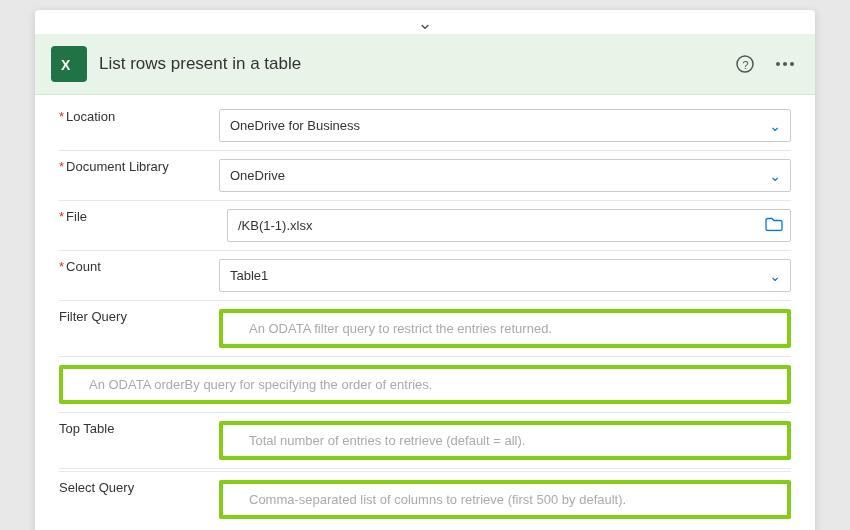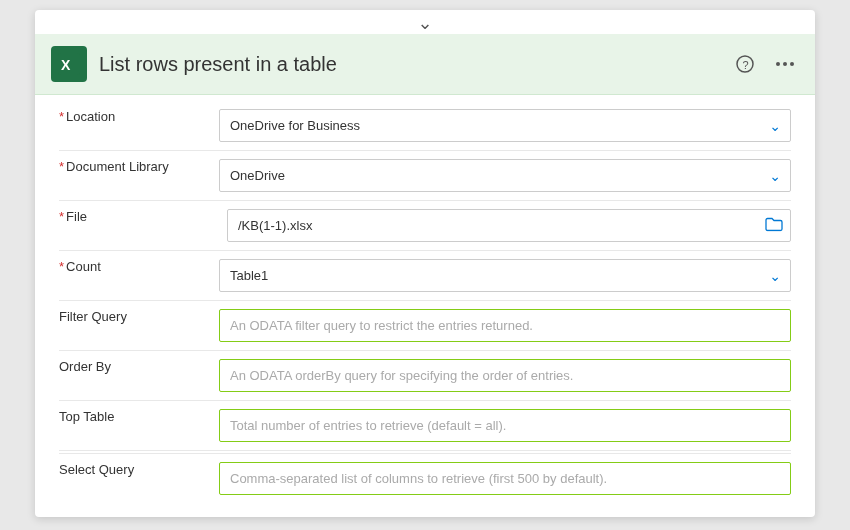--- a/index.html
+++ b/index.html
@@ -38,21 +38,21 @@
       background: #217346;
       border-radius: 4px;
       display: flex;
       align-items: center;
       justify-content: center;
       color: white;
       font-weight: bold;
       font-size: 16px;
     }
     .card-title {
-      font-size: 20px;
+      font-size: 17px;
       font-weight: 500;
       color: #333;
     }
     .header-right {
       display: flex;
       align-items: center;
       gap: 12px;
     }
     .icon-btn {
       cursor: pointer;
@@ -114,23 +114,23 @@
       position: absolute;
       right: 10px;
       top: 50%;
       transform: translateY(-50%);
       color: #0078d4;
       font-size: 14px;
       pointer-events: none;
     }
     .input-box {
       width: 100%;
-      border: 1px solid #84cc16;
+      border: 4px solid #84cc16;
       border-radius: 2px;
-      padding: 8px 10px;
+      padding: 8px 26px;
       font-size: 13px;
       color: #0f766e;
       background: #fff;
     }
     .input-box::placeholder {
       color: #aaa;
     }
     .file-input-wrapper {
       position: relative;
       width: 100%;
@@ -266,23 +266,20 @@
         <span>Filter Query</span>
       </div>
       <div class="form-control">
         <input class="input-box" type="text" placeholder="An ODATA filter query to restrict the entries returned." style="">
       </div>
     </div>
 
     <hr class="divider">
 
     <div class="form-row">
-      <div class="form-label">
-        <span>Order By</span>
-      </div>
       <div class="form-control">
         <input class="input-box" type="text" placeholder="An ODATA orderBy query for specifying the order of entries." style="">
       </div>
     </div>
 
     <hr class="divider">
 
     <div class="form-row">
       <div class="form-label">
         <span>Top Table</span>

